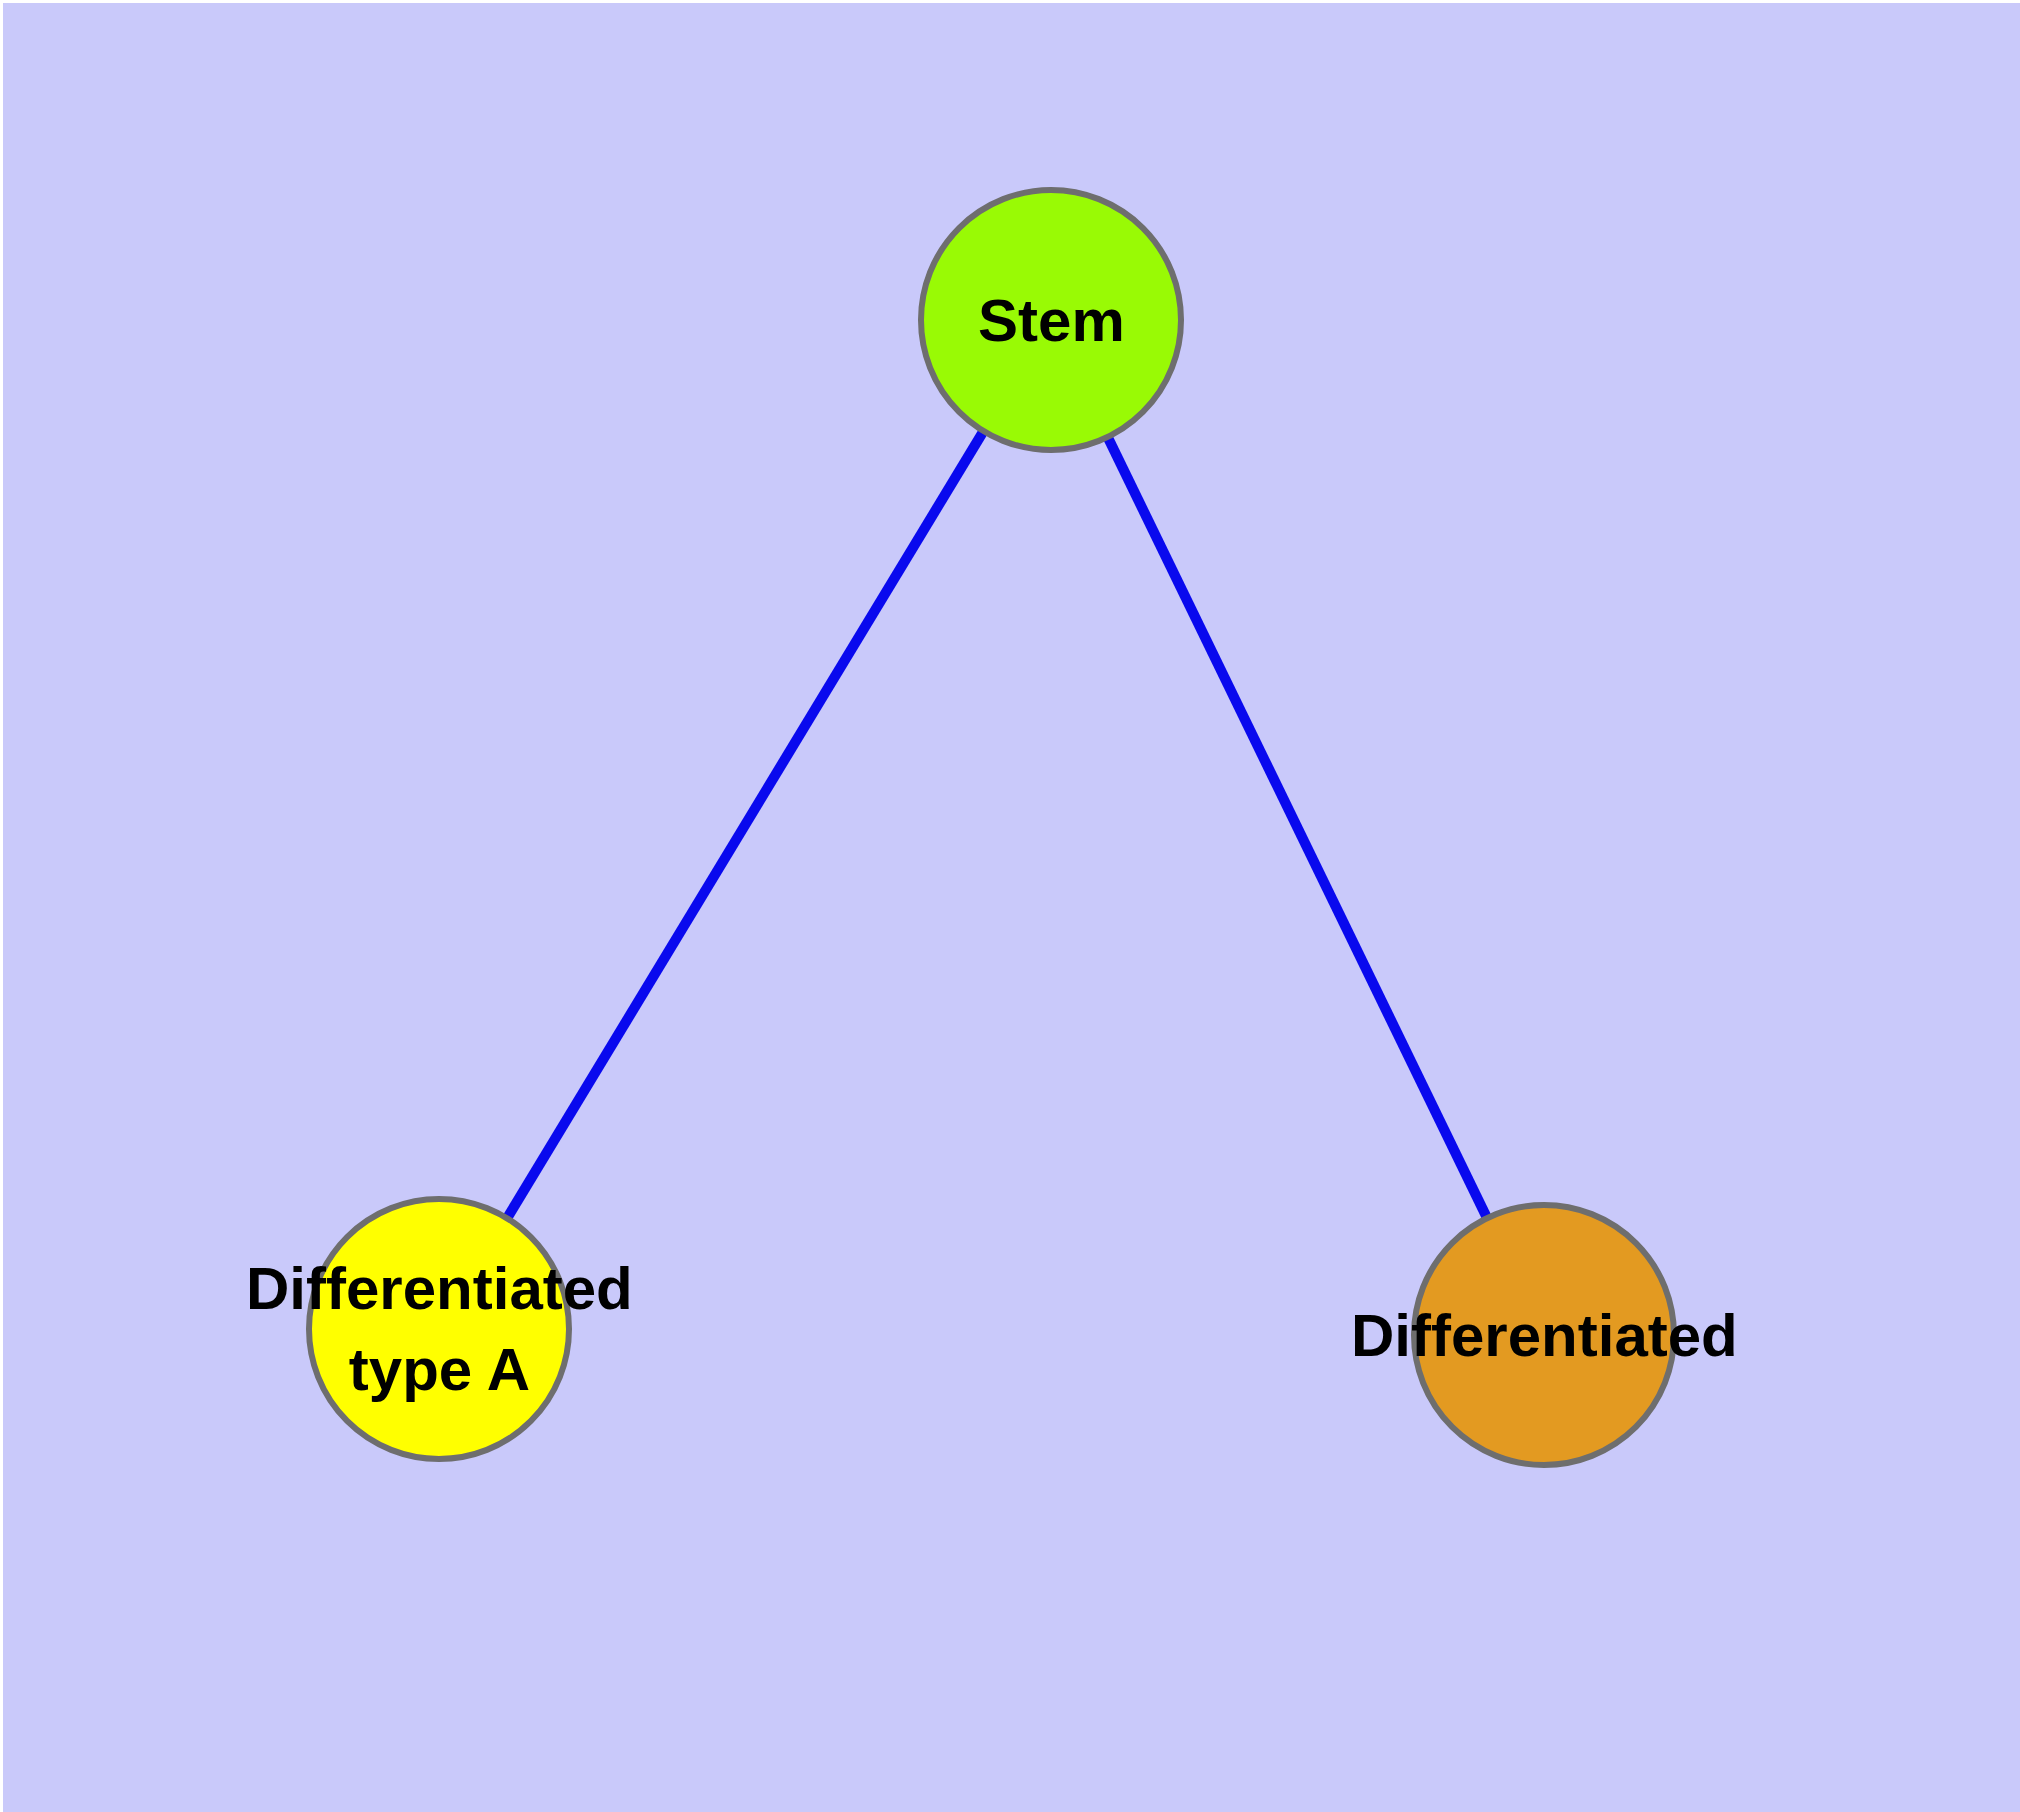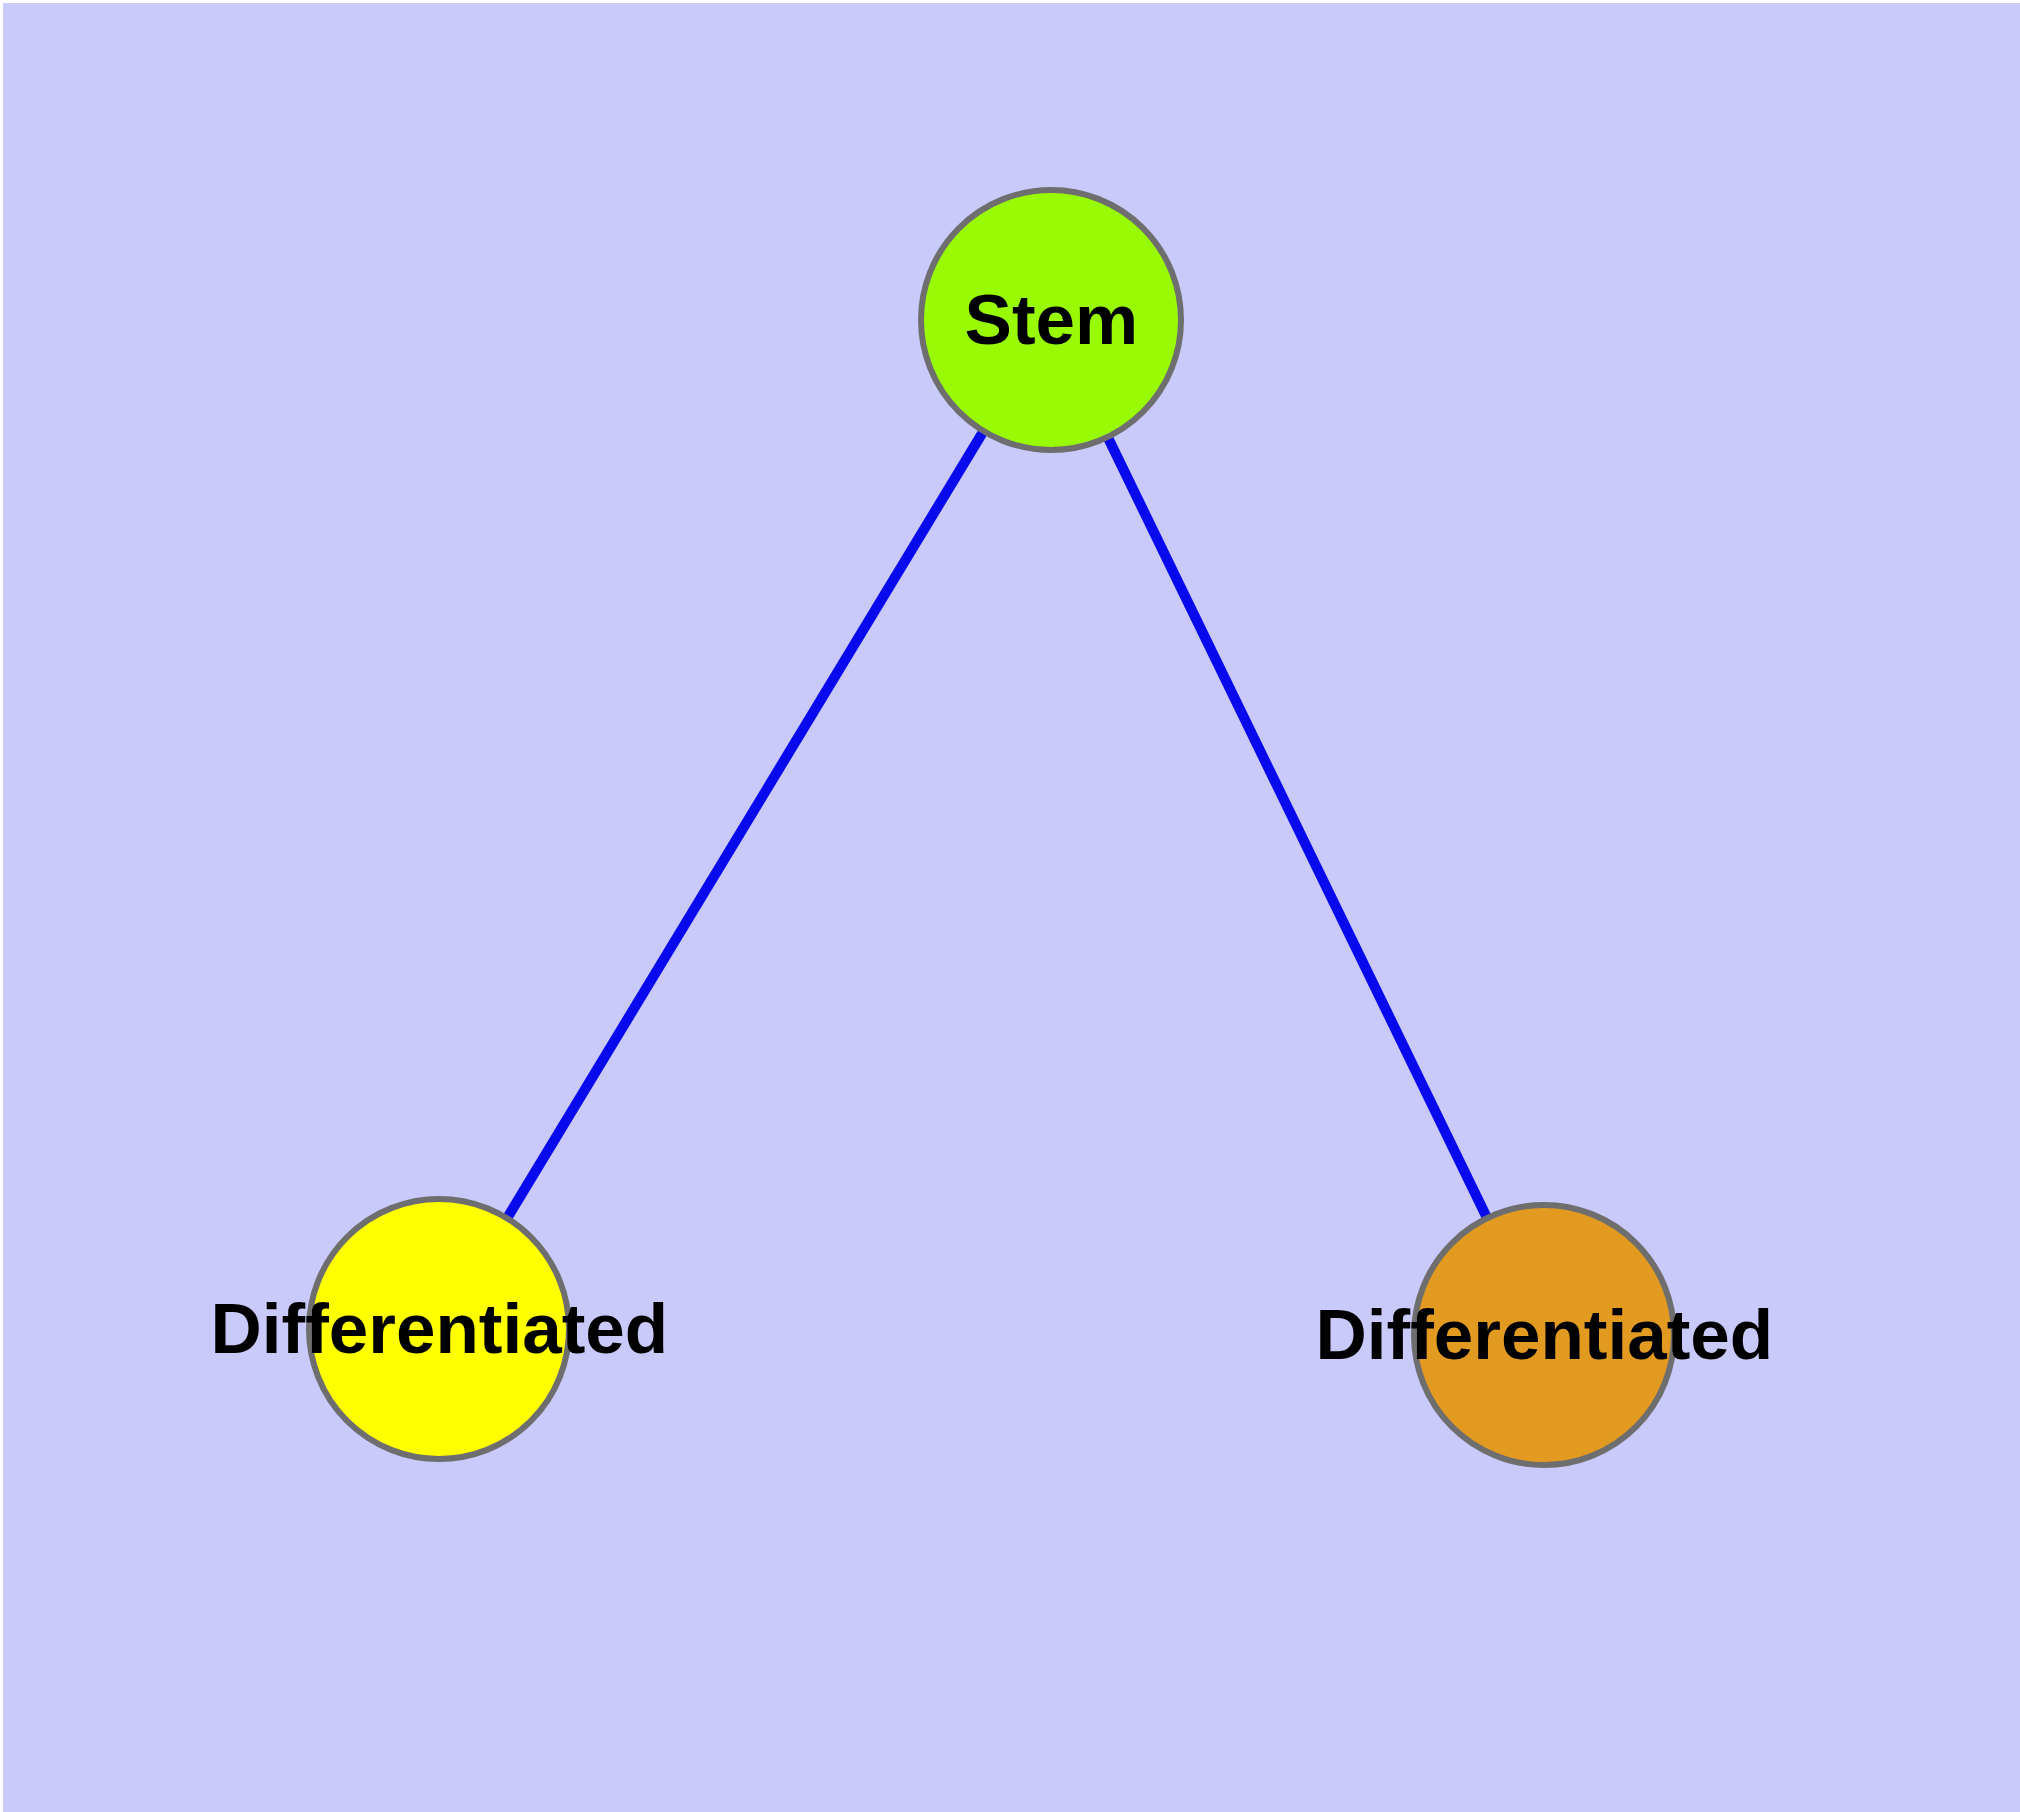--- a/index.html
+++ b/index.html
@@ -44,21 +44,21 @@
     border-style: solid;
     box-sizing: content-box;
   }
   .node-label {
     position: absolute;
     left: 50%;
     top: 50%;
     transform: translate(-50%, -50%);
     text-align: center;
     font-weight: bold;
-    font-size: 71px;
+    font-size: 60px;
     line-height: 1.35;
     white-space: nowrap;
     letter-spacing: 0px;
   }
   .node-label .line {
     display: block;
   }
 </style>
 </head>
 <body>
@@ -75,20 +75,21 @@
       <div class="circle" style="width: 254px; height: 254px; background: rgb(153, 250, 5); border-color: rgb(110, 110, 110); border-width: 6px;"></div>
       <div class="node-label" style="color: rgb(0, 0, 0);">
         <span class="line">Stem</span>
       </div>
     </div>
 
     <div class="node" style="left: 436px; top: 1326px;">
       <div class="circle" style="width: 254px; height: 254px; background: rgb(255, 255, 0); border-color: rgb(110, 110, 110); border-width: 6px;"></div>
       <div class="node-label" style="color: rgb(0, 0, 0);">
         <span class="line">Differentiated</span>
+        <span class="line">type A</span>
       </div>
     </div>
 
     <div class="node" style="left: 1541px; top: 1332px;">
       <div class="circle" style="width: 254px; height: 254px; background: rgb(227, 154, 33); border-color: rgb(110, 110, 110); border-width: 6px;"></div>
       <div class="node-label" style="color: rgb(0, 0, 0);">
         <span class="line">Differentiated</span>
       </div>
     </div>
 

